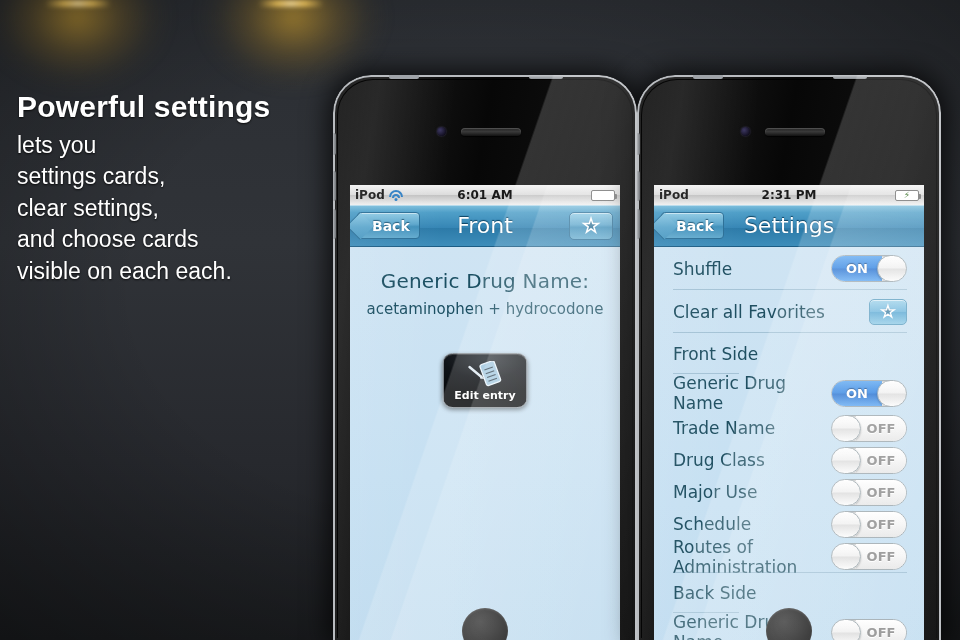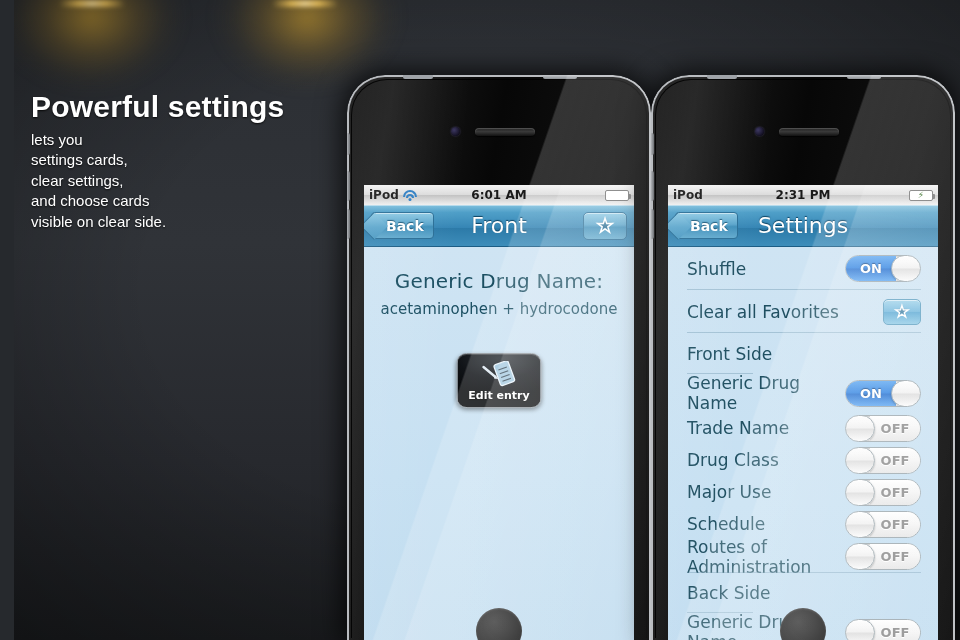--- a/index.html
+++ b/index.html
@@ -2,21 +2,21 @@
 <html><head>
 <meta charset="utf-8">
 <style>
   * { box-sizing: border-box; margin: 0; padding: 0; }
   body {
     width: 960px; height: 640px; overflow: hidden;
     font-family: "Liberation Sans", sans-serif;
     background: #26292d;
     position: relative;
   }
-  .stage { position: absolute; inset: 0; overflow: hidden; margin-left: 14px; }
+  .stage { position: absolute; inset: 0; overflow: hidden; }
 
   
   .bg-base {
     position: absolute; inset: 0;
     background:
       radial-gradient(ellipse 150px 80px at 480px 640px, rgba(70,75,82,.55), rgba(0,0,0,0) 70%),
       linear-gradient(180deg, #2b2e33 0%, #303338 38%, #27292e 72%, #1d1f22 100%);
   }
   .glow {
     position: absolute; top: -40px; width: 250px; height: 190px;
@@ -42,21 +42,21 @@
   }
 
   
   .copy { position: absolute; left: 17px; top: 90px; width: 320px; color: #fff; }
   .copy h1 {
     font-size: 30px; font-weight: bold; letter-spacing: .2px;
     line-height: 1.12; margin-bottom: 6px;
     text-shadow: 0 1px 2px rgba(0,0,0,.8);
   }
   .copy .line {
-    font-size: 15px; line-height: 1.37; font-weight: normal;
+    font-size: 23px; line-height: 1.37; font-weight: normal;
     text-shadow: 0 1px 2px rgba(0,0,0,.8);
     white-space: nowrap;
   }
 
   
   .phone {
     position: absolute;
     background: linear-gradient(100deg, #0a0a0a 0%, #1a1a1a 12%, #070707 40%, #101010 70%, #050505 100%);
     border-radius: 38px 38px 0 0;
     box-shadow: 0 0 26px 5px rgba(0,0,0,.75);
@@ -281,21 +281,21 @@
   <div class="glow-core c1"></div>
   <div class="glow-core c2"></div>
   <div class="vignette"></div>
 
   <div class="copy">
     <h1>Powerful settings</h1>
     <div class="line">lets you</div>
     <div class="line">settings cards,</div>
     <div class="line">clear settings,</div>
     <div class="line">and choose cards</div>
-    <div class="line">visible on clear side.</div>
+    <div class="line">visible on each each.</div>
   </div>
 
   <div class="phone" style="left:333px; top:75px; width:304px; height:565px;">
     <div class="notch-slot" style="left:56px; width:30px;"></div>
     <div class="top-btn" style="left:196px;"></div>
     <div class="side-btn" style="left:-1px; top:58px; height:22px;"></div>
     <div class="side-btn" style="left:-1px; top:96px; height:30px;"></div>
     <div class="side-btn" style="left:-1px; top:134px; height:30px;"></div>
     <div class="camera" style="left:104px; top:52px;"></div>
     <div class="speaker" style="left:128px; top:53px; width:60px;"></div>

